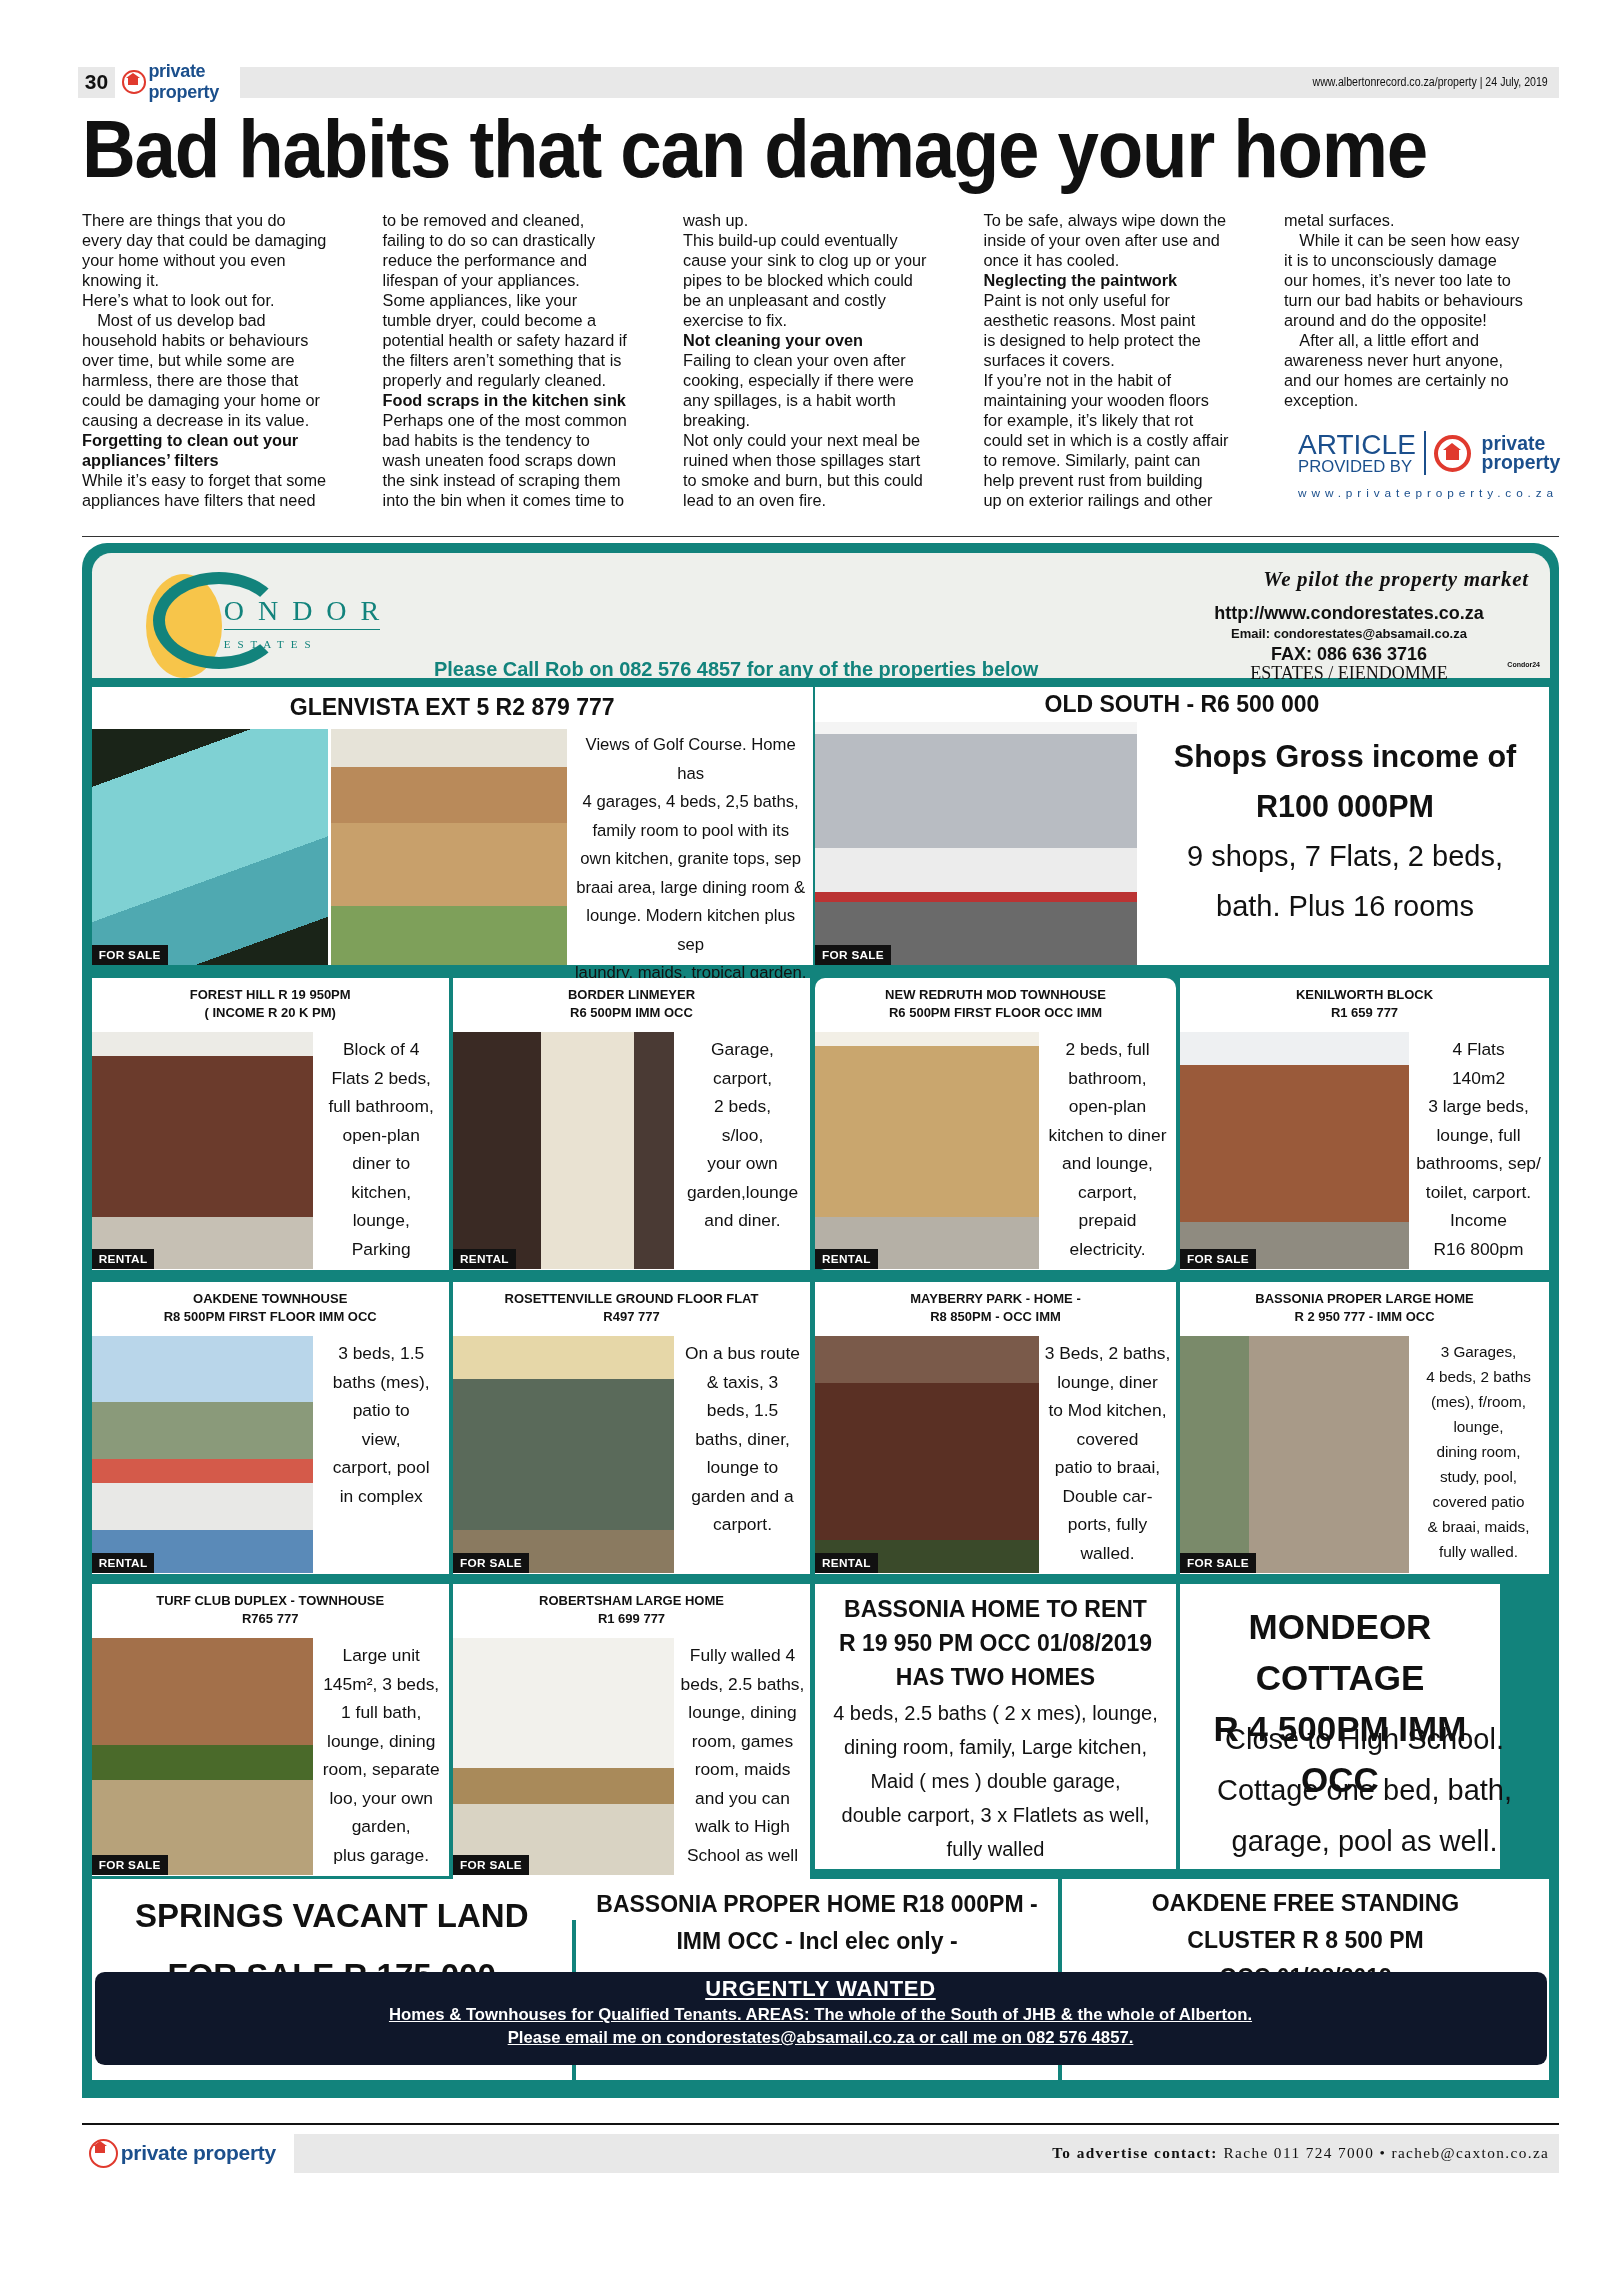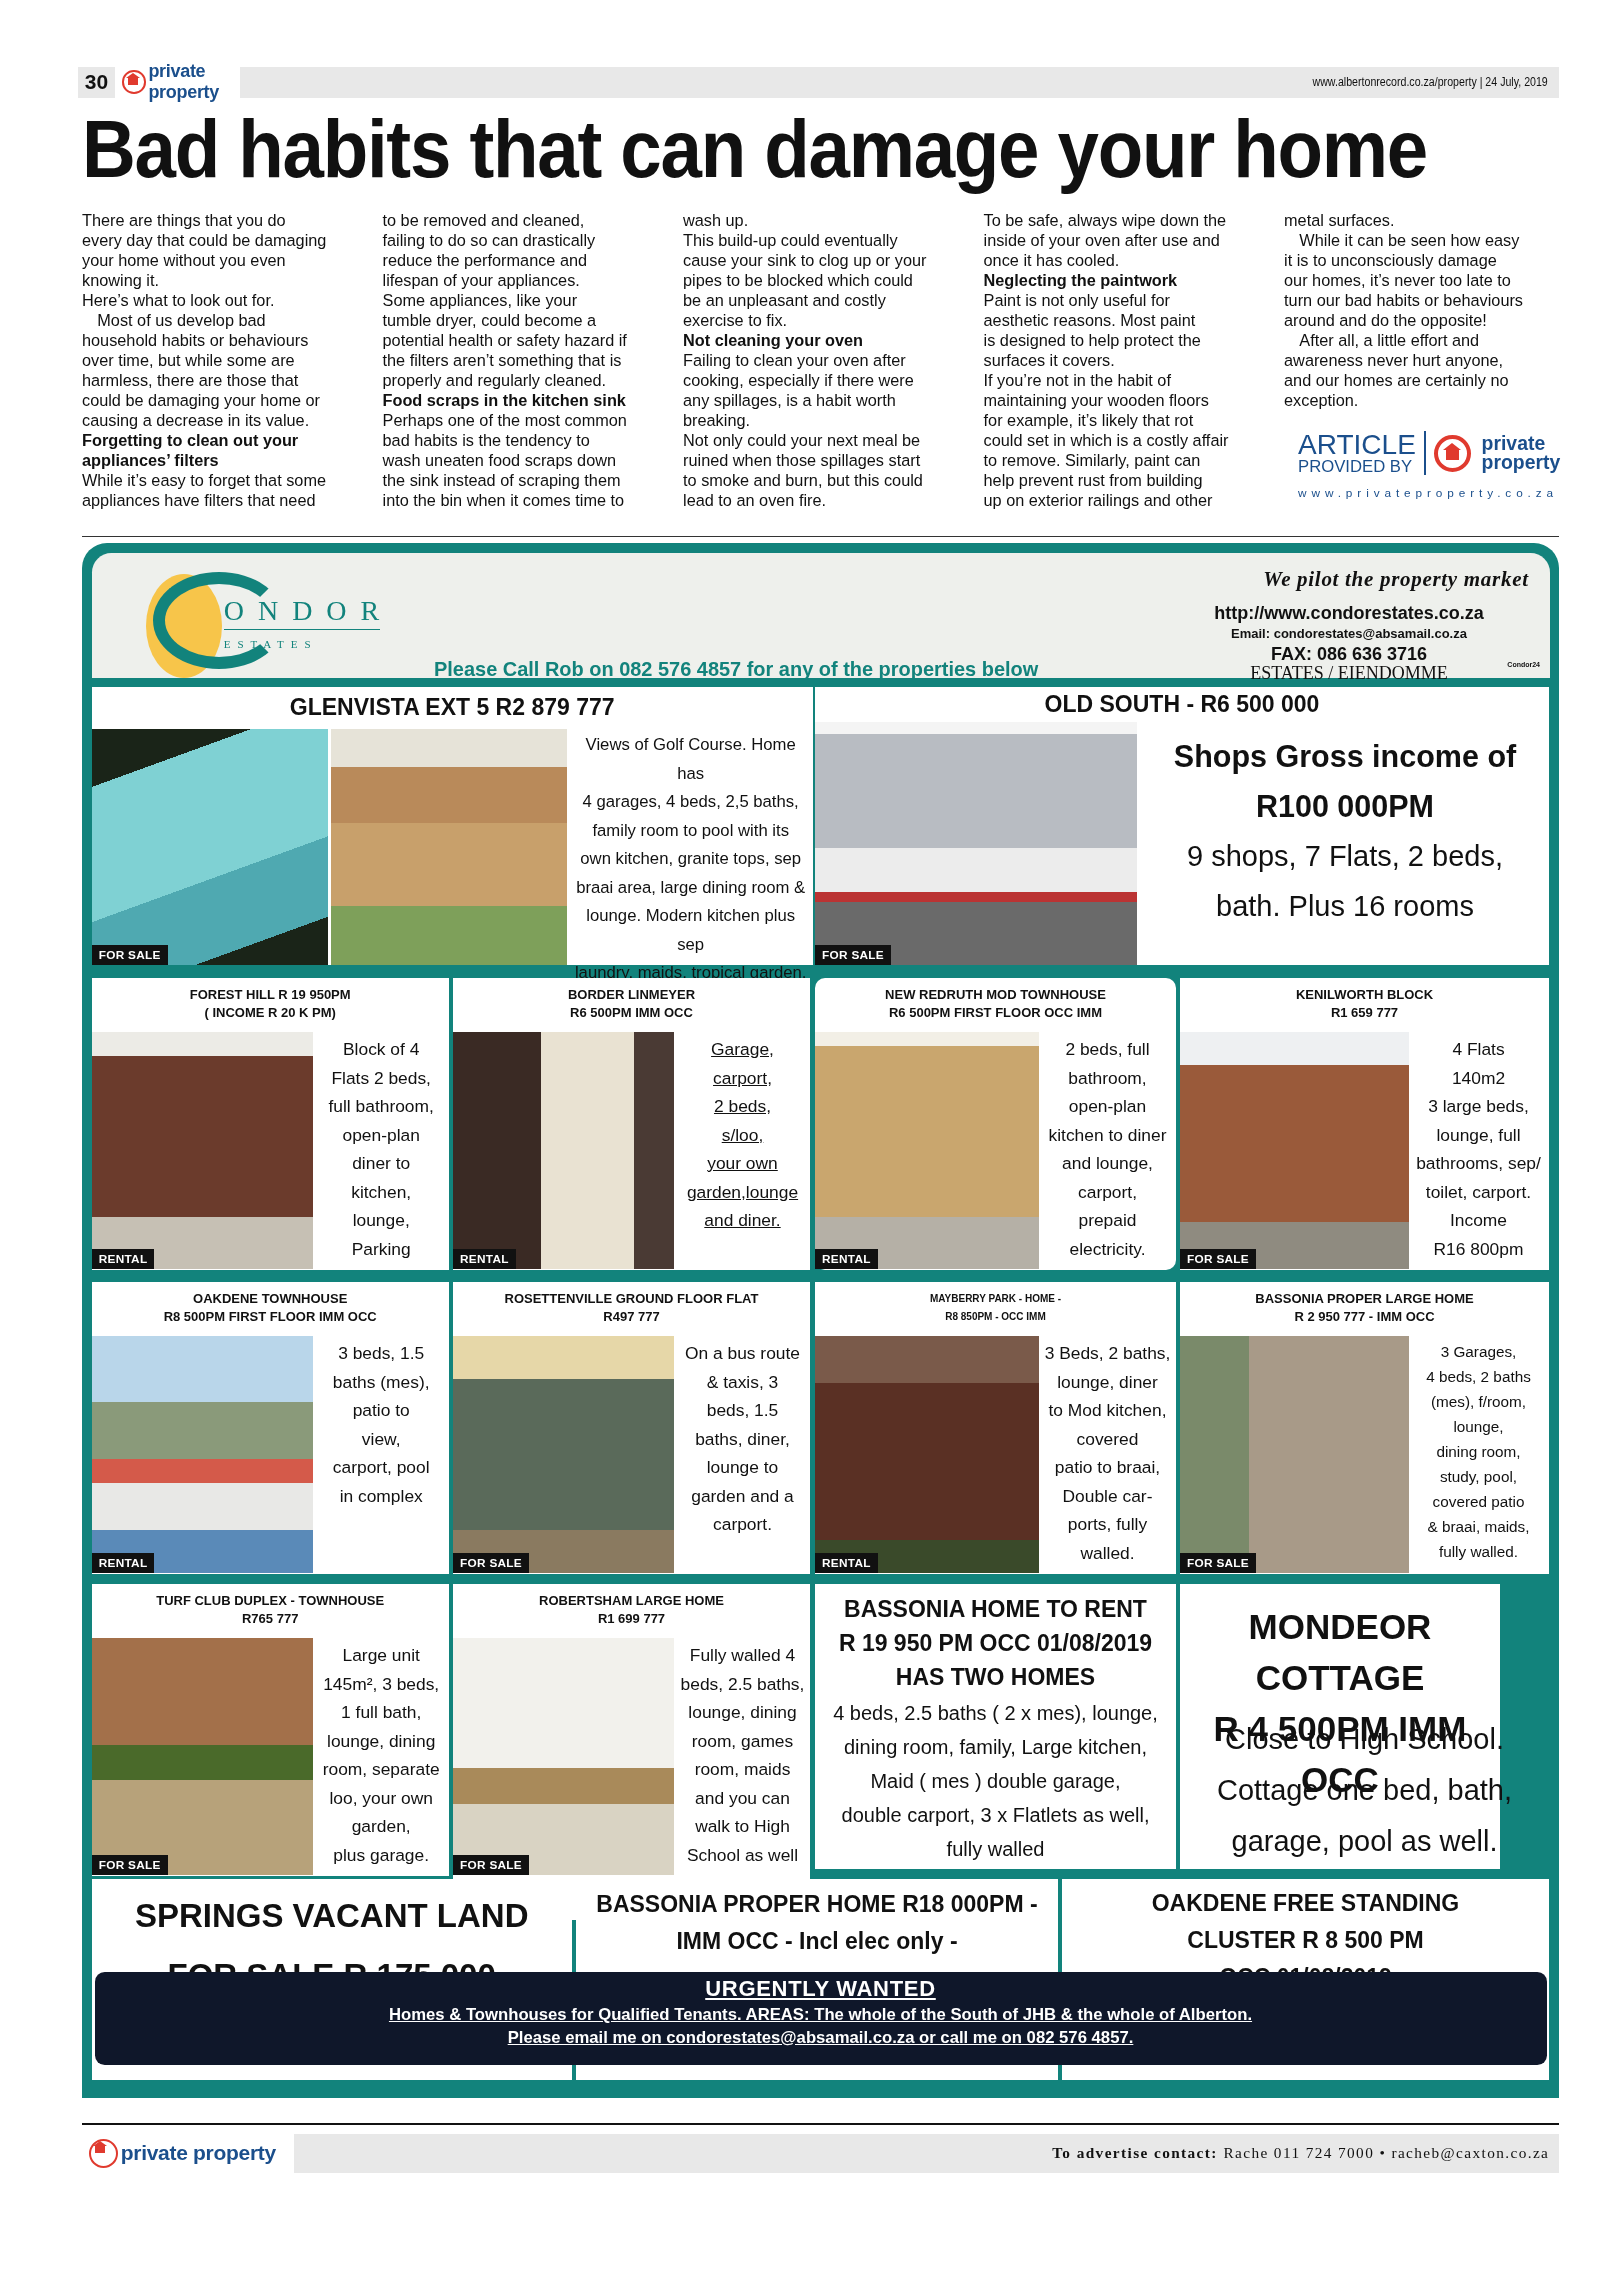--- a/index.html
+++ b/index.html
@@ -284,21 +284,21 @@
         </div>
       </div>
       <div class="panel" style="left: 371px; top: 435px; width: 357px; height: 292px;">
         <div class="ptitle" style="font-size: 13px; padding-top: 8.3px; line-height: 17.4px;">
           <div>BORDER LINMEYER</div>
           <div>R6 500PM IMM OCC</div>
         </div>
         <div class="photo ph-garage" style="left: 0px; top: 54px; width: 221px; height: 237px;">
           <div class="badge">RENTAL</div>
         </div>
-        <div class="desc" style="left: 223px; top: 57px; width: 133px; font-size: 17.4px; line-height: 28.5px; text-decoration: underline;">
+        <div class="desc" style="left: 223px; top: 57px; width: 133px; font-size: 17.4px; line-height: 28.5px;">
           <div>Garage,</div>
           <div>carport,</div>
           <div>2 beds,</div>
           <div>s/loo,</div>
           <div>your own</div>
           <div>garden,lounge</div>
           <div>and diner.</div>
         </div>
       </div>
       <div class="panel" style="left: 733px; top: 435px; width: 361px; height: 292px; border-radius: 10px;">
@@ -368,21 +368,21 @@
           <div>On a bus route</div>
           <div>&amp; taxis, 3</div>
           <div>beds, 1.5</div>
           <div>baths, diner,</div>
           <div>lounge to</div>
           <div>garden and a</div>
           <div>carport.</div>
         </div>
       </div>
       <div class="panel" style="left: 733px; top: 739px; width: 361px; height: 292px;">
-        <div class="ptitle" style="font-size: 10px; padding-top: 8.3px; line-height: 17.4px;">
+        <div class="ptitle" style="font-size: 13px; padding-top: 8.3px; line-height: 17.4px;">
           <div>MAYBERRY PARK - HOME -</div>
           <div>R8 850PM - OCC IMM</div>
         </div>
         <div class="photo ph-mayb" style="left: 0px; top: 54px; width: 224px; height: 237px;">
           <div class="badge">RENTAL</div>
         </div>
         <div class="desc" style="left: 225px; top: 57px; width: 135px; font-size: 17.4px; line-height: 28.5px;">
           <div>3 Beds, 2 baths,</div>
           <div>lounge, diner</div>
           <div>to Mod kitchen,</div>

